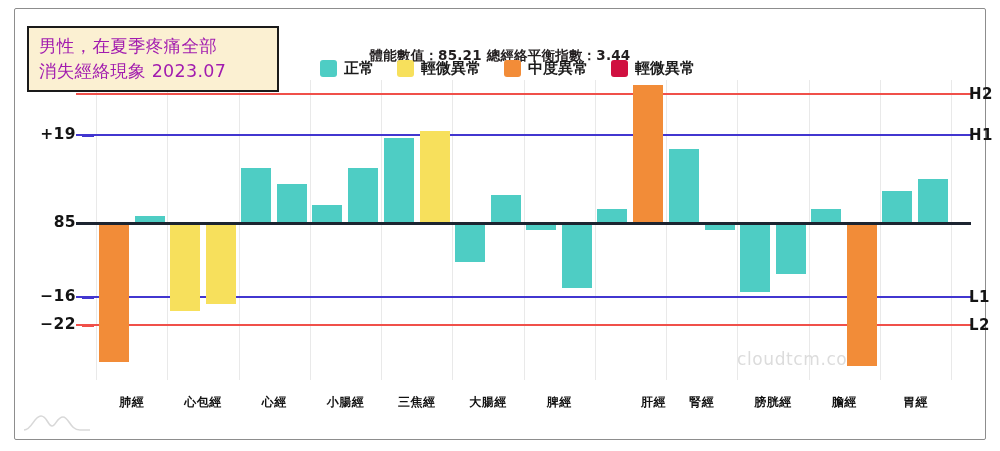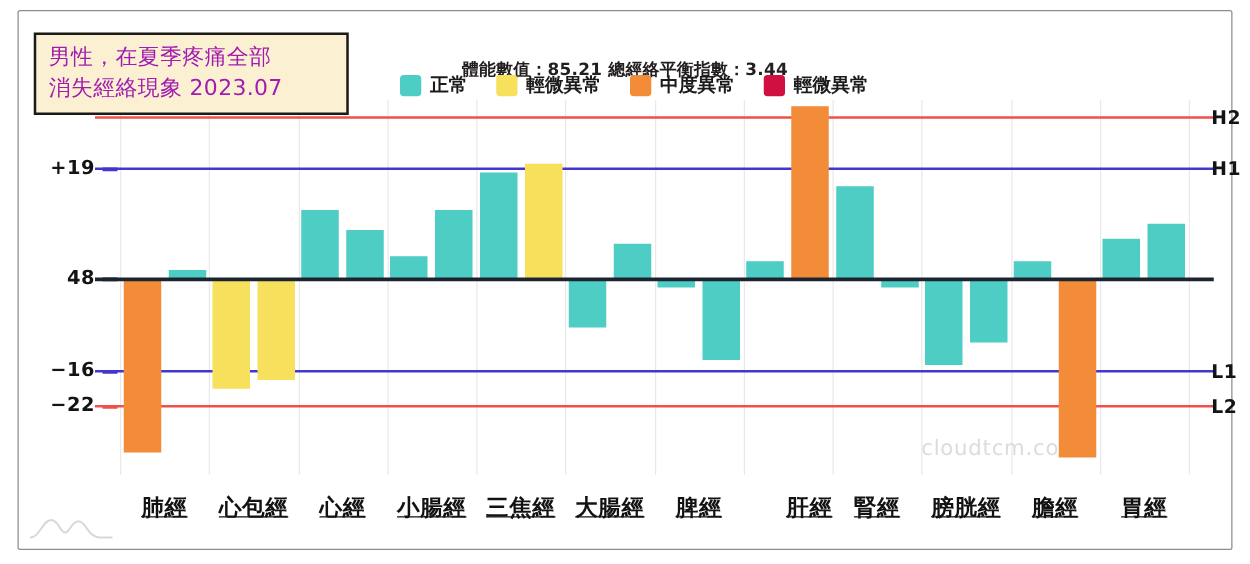--- a/index.html
+++ b/index.html
@@ -153,27 +153,26 @@
     width: 12px;
     height: 3px;
   }
 
   .bar {
     position: absolute;
     z-index: 4;
   }
   .xlabel {
     position: absolute;
-    font-size: 18px;
+    font-size: 12px;
     color: #121212;
     text-align: center;
     font-weight: 600;
     white-space: nowrap;
     letter-spacing: .5px;
-    text-decoration: underline;
   }
 
   .watermark {
     position: absolute;
     left: 737px;
     top: 349px;
     font-size: 17px;
     color: #dcdcdc;
     letter-spacing: .6px;
     font-weight: 500;
@@ -264,21 +263,21 @@
       <div class="bar" style="left: 608.625px; top: 143.077px; width: 30px; height: 6.92308px; background: rgb(78, 205, 196);"></div>
       <div class="bar" style="left: 643.875px; top: 143.077px; width: 30px; height: 69.2308px; background: rgb(78, 205, 196);"></div>
       <div class="bar" style="left: 679.875px; top: 143.077px; width: 30px; height: 50.7692px; background: rgb(78, 205, 196);"></div>
       <div class="bar" style="left: 715.125px; top: 129.231px; width: 30px; height: 13.8462px; background: rgb(78, 205, 196);"></div>
       <div class="bar" style="left: 751.125px; top: 143.077px; width: 30px; height: 143.077px; background: rgb(242, 140, 56);"></div>
       <div class="bar" style="left: 786.375px; top: 110.769px; width: 30px; height: 32.3077px; background: rgb(78, 205, 196);"></div>
       <div class="bar" style="left: 822.375px; top: 99.2308px; width: 30px; height: 43.8462px; background: rgb(78, 205, 196);"></div>
       <div class="baseline" style="top: 142.077px;"></div>
       <div class="ytick" style="left: -80px; width: 60px; top: 45.3846px;">+19</div>
       <div class="ytick-mark" style="position: absolute; left: -14px; top: 54.3846px; background: rgb(66, 54, 208);"></div>
-      <div class="ytick" style="left: -80px; width: 60px; top: 133.077px;">48</div>
+      <div class="ytick" style="left: -80px; width: 60px; top: 133.077px;">85</div>
       <div class="ytick-mark" style="position: absolute; left: -14px; top: 142.077px; background: rgb(28, 36, 48);"></div>
       <div class="ytick" style="left: -80px; width: 60px; top: 206.923px;">−16</div>
       <div class="ytick-mark" style="position: absolute; left: -14px; top: 215.923px; background: rgb(66, 54, 208);"></div>
       <div class="ytick" style="left: -80px; width: 60px; top: 234.615px;">−22</div>
       <div class="ytick-mark" style="position: absolute; left: -14px; top: 243.615px; background: rgb(240, 80, 74);"></div>
       <div class="xlabel" style="left: 0px; width: 71.25px; top: 314px;">肺經</div>
       <div class="xlabel" style="left: 71.25px; width: 71.25px; top: 314px;">心包經</div>
       <div class="xlabel" style="left: 142.5px; width: 71.25px; top: 314px;">心經</div>
       <div class="xlabel" style="left: 213.75px; width: 71.25px; top: 314px;">小腸經</div>
       <div class="xlabel" style="left: 285px; width: 71.25px; top: 314px;">三焦經</div>

